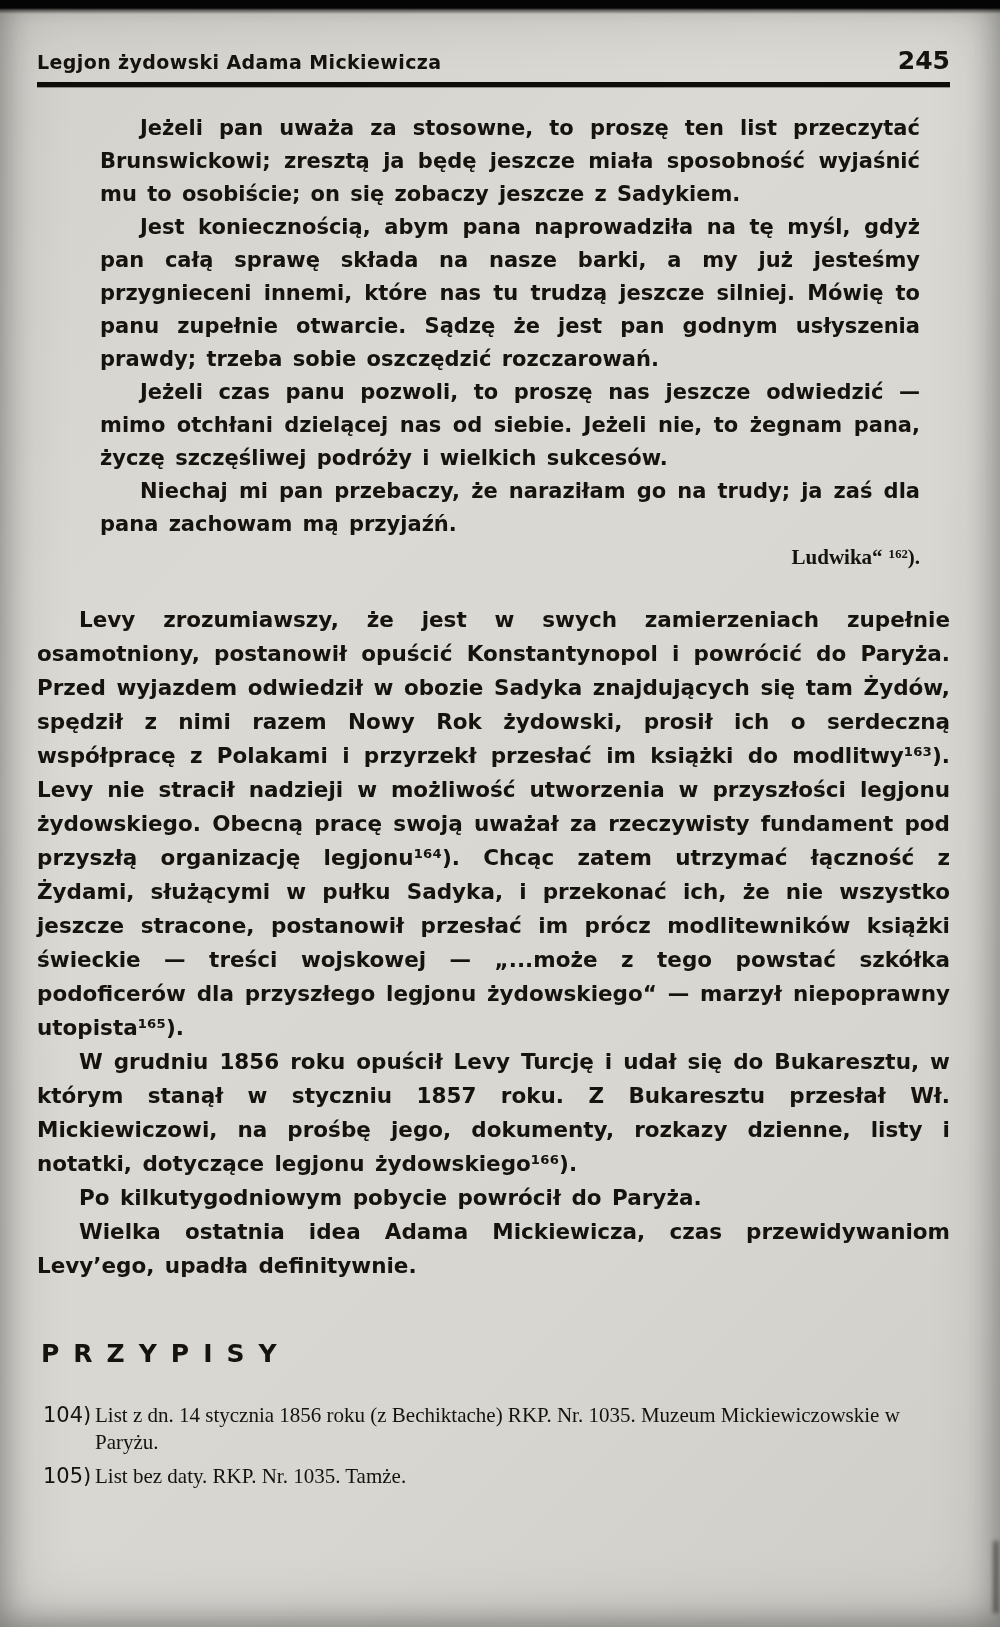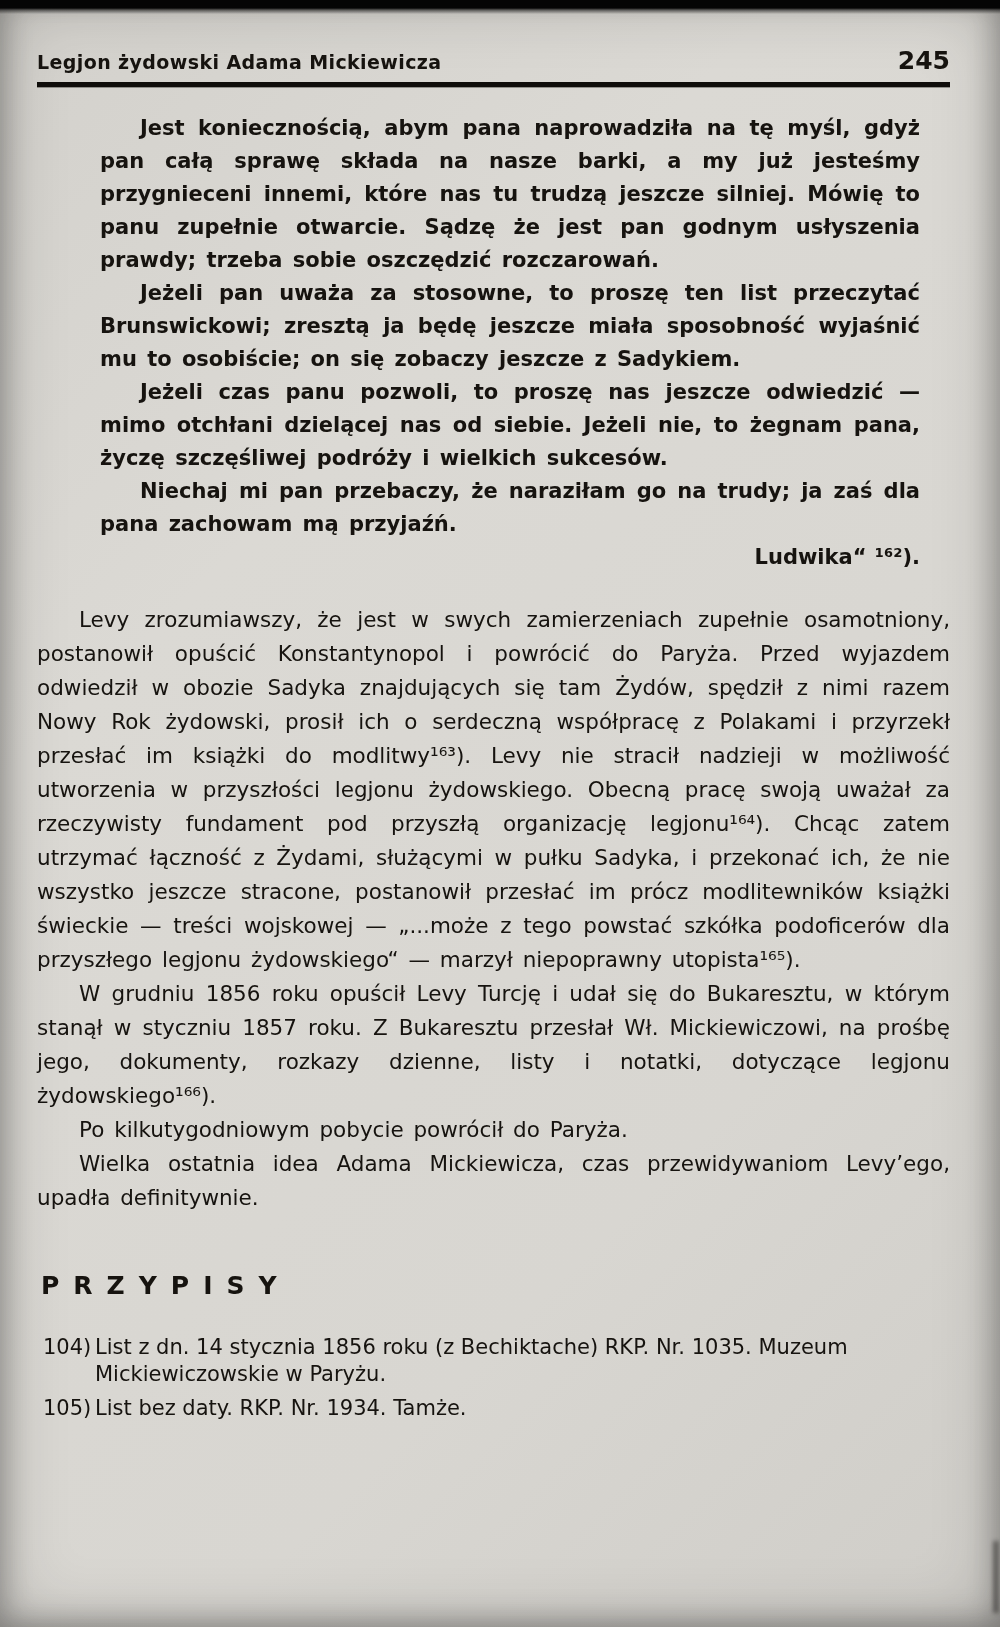--- a/index.html
+++ b/index.html
@@ -70,26 +70,27 @@
   }
   .letter p {
     margin: 0;
     text-indent: 40px;
     text-align: justify;
   }
   .letter p.signature {
     text-align: right;
     text-indent: 0;
     word-spacing: 1px;
+    font-family: Liberation Serif, serif;
   }
   .body-text {
     margin-top: 29px;
     font-size: 21.5px;
     line-height: 34px;
-    font-weight: 400;
+    font-weight: 700;
     word-spacing: 3px;
   }
   .body-text p {
     margin: 0;
     text-indent: 42px;
     text-align: justify;
   }
   .footnotes-heading {
     margin: 56px 0 0 4px;
     font-size: 25px;
@@ -106,38 +107,39 @@
     display: flex;
     margin-bottom: 7px;
   }
   .fn-num {
     flex: none;
     width: 52px;
   }
   .fn-text {
     flex: 1;
     padding-right: 30px;
+    font-family: Liberation Serif, serif;
   }
 </style>
 </head>
 <body>
 
 <div class="page">
   <div class="scan-top-edge"></div>
   <div class="scan-edge-mark"></div>
 
   <header class="running-head">
     <span class="head-title">Legjon żydowski Adama Mickiewicza</span>
     <span class="page-num">245</span>
   </header>
   <div class="head-rule"></div>
 
   <section class="letter">
+    <p>Jeżeli pan uważa za stosowne, to proszę ten list przeczytać Brunswickowi; zresztą ja będę jeszcze miała sposobność wyjaśnić mu to osobiście; on się zobaczy jeszcze z Sadykiem.</p>
     <p>Jest koniecznością, abym pana naprowadziła na tę myśl, gdyż pan całą sprawę składa na nasze barki, a my już jesteśmy przygnieceni innemi, które nas tu trudzą jeszcze silniej. Mówię to panu zupełnie otwarcie. Sądzę że jest pan godnym usłyszenia prawdy; trzeba sobie oszczędzić rozczarowań.</p>
-    <p>Jeżeli pan uważa za stosowne, to proszę ten list przeczytać Brunswickowi; zresztą ja będę jeszcze miała sposobność wyjaśnić mu to osobiście; on się zobaczy jeszcze z Sadykiem.</p>
     <p>Jeżeli czas panu pozwoli, to proszę nas jeszcze odwiedzić — mimo otchłani dzielącej nas od siebie. Jeżeli nie, to żegnam pana, życzę szczęśliwej podróży i wielkich sukcesów.</p>
     <p>Niechaj mi pan przebaczy, że naraziłam go na trudy; ja zaś dla pana zachowam mą przyjaźń.</p>
     <p class="signature">Ludwika“ ¹⁶²).</p>
   </section>
 
   <section class="body-text">
     <p>Levy zrozumiawszy, że jest w swych zamierzeniach zupełnie osamotniony, postanowił opuścić Konstantynopol i powrócić do Paryża. Przed wyjazdem odwiedził w obozie Sadyka znajdujących się tam Żydów, spędził z nimi razem Nowy Rok żydowski, prosił ich o serdeczną współpracę z Polakami i przyrzekł przesłać im książki do modlitwy¹⁶³). Levy nie stracił nadzieji w możliwość utworzenia w przyszłości legjonu żydowskiego. Obecną pracę swoją uważał za rzeczywisty fundament pod przyszłą organizację legjonu¹⁶⁴). Chcąc zatem utrzymać łączność z Żydami, służącymi w pułku Sadyka, i przekonać ich, że nie wszystko jeszcze stracone, postanowił przesłać im prócz modlitewników książki świeckie — treści wojskowej — „...może z tego powstać szkółka podoficerów dla przyszłego legjonu żydowskiego“ — marzył niepoprawny utopista¹⁶⁵).</p>
     <p>W grudniu 1856 roku opuścił Levy Turcję i udał się do Bukaresztu, w którym stanął w styczniu 1857 roku. Z Bukaresztu przesłał Wł. Mickiewiczowi, na prośbę jego, dokumenty, rozkazy dzienne, listy i notatki, dotyczące legjonu żydowskiego¹⁶⁶).</p>
     <p>Po kilkutygodniowym pobycie powrócił do Paryża.</p>
     <p>Wielka ostatnia idea Adama Mickiewicza, czas przewidywaniom Levy’ego, upadła definitywnie.</p>
@@ -145,16 +147,16 @@
 
   <h2 class="footnotes-heading">PRZYPISY</h2>
 
   <div class="footnotes">
     <div class="footnote">
       <span class="fn-num">104)</span>
       <span class="fn-text">List z dn. 14 stycznia 1856 roku (z Bechiktache) RKP. Nr. 1035. Muzeum Mickiewiczowskie w Paryżu.</span>
     </div>
     <div class="footnote">
       <span class="fn-num">105)</span>
-      <span class="fn-text">List bez daty. RKP. Nr. 1934. Tamże.</span>
+      <span class="fn-text">List bez daty. RKP. Nr. 1035. Tamże.</span>
     </div>
   </div>
 </div>
 
 </body></html>

